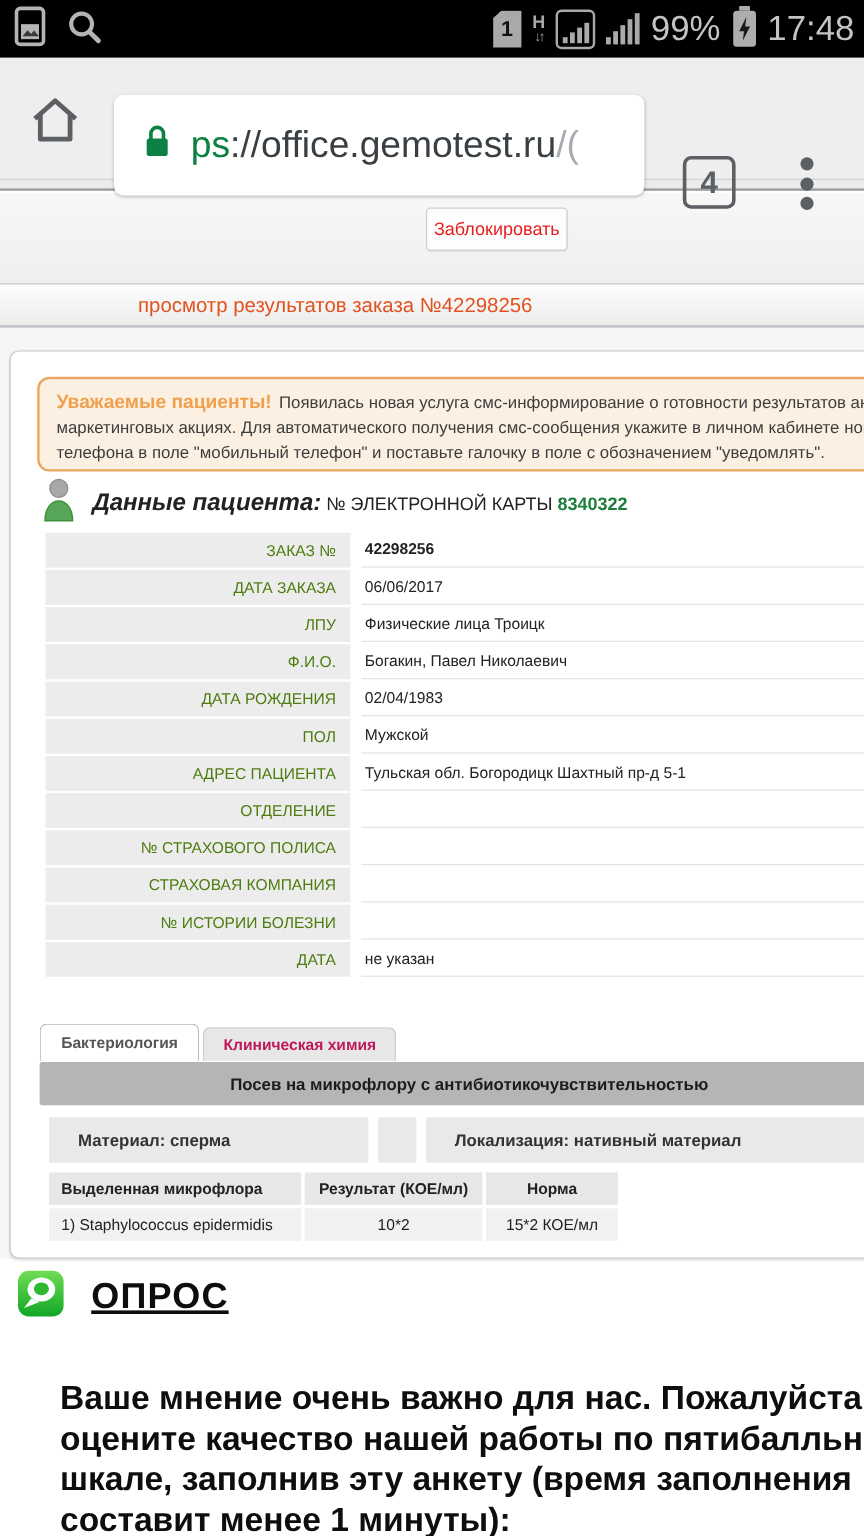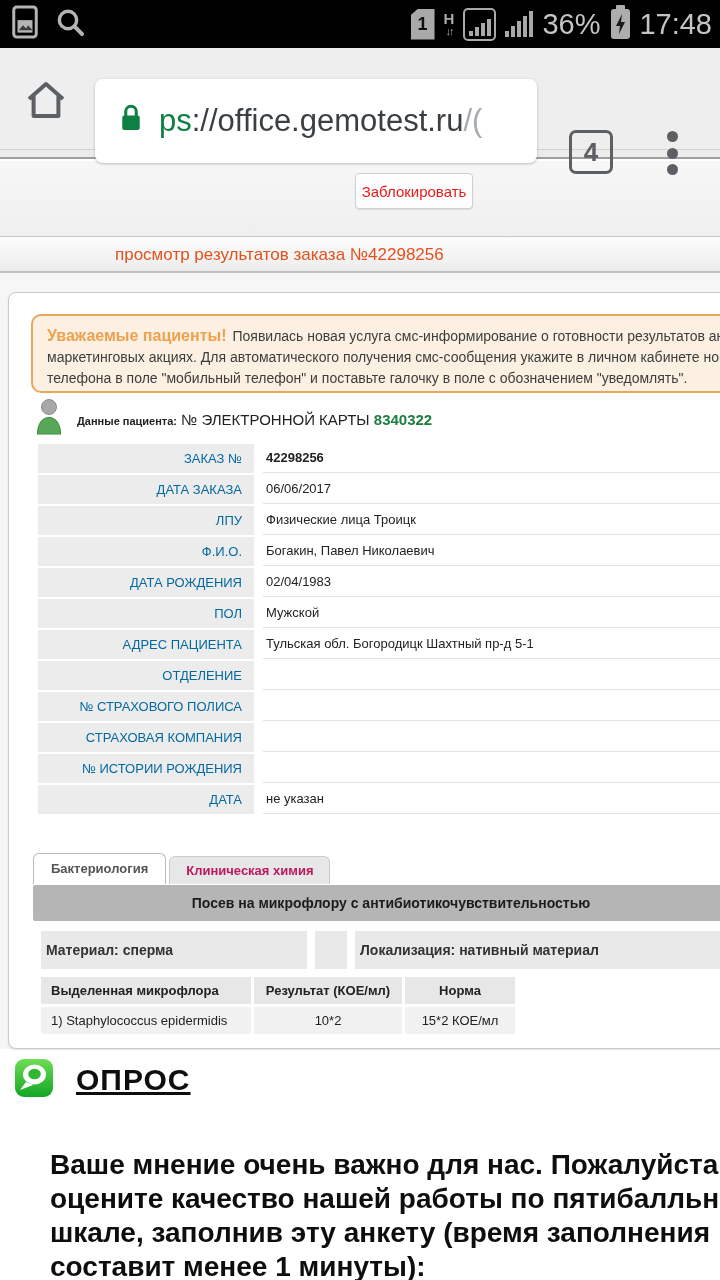--- a/index.html
+++ b/index.html
@@ -61,42 +61,42 @@
   
   .panel{position:absolute;left:8px;top:292px;width:772px;height:757px;background:#fff;
     border:1px solid #c9c9c9;border-radius:8px;box-shadow:0 1px 2px rgba(0,0,0,.10);}
   .notice{position:absolute;left:22px;top:21px;width:742px;height:79px;background:var(--notice_bg);
     border:2px solid var(--notice_border);border-radius:10px;padding:9px 0 0 14px;overflow:visible;}
   .notice .nline{white-space:nowrap;font-size:14px;color:#3d3d3d;line-height:21px;}
   .notice .nhead{color:var(--notice_heading);font-weight:bold;font-size:16px;margin-right:6px;}
 
   .phead{position:absolute;left:24px;top:106px;height:40px;display:flex;align-items:center;}
   .phead .txt{margin-left:12px;font-size:15px;color:#222;white-space:nowrap;}
-  .phead b{font-size:11px;}
+  .phead b{font-size:20px;font-style:italic;}
   .phead .cardnum{color:var(--card_green);font-weight:bold;}
 
   .ptable{position:absolute;left:29px;top:151px;width:740px;}
   .prow{display:flex;height:29px;margin-bottom:2px;}
-  .prow .lab{width:216px;background:var(--cell_gray);color:#0369a1;font-size:13px;line-height:29px;
+  .prow .lab{width:254px;background:var(--cell_gray);color:#4d7c0f;font-size:13px;line-height:29px;
     text-align:right;padding-right:12px;}
   .prow .val{flex:1;margin-left:9px;font-size:13px;color:#222;line-height:28px;padding-left:3px;
     border-bottom:1px solid #e3e3e3;background:#fff;}
   .prow.b .val{font-weight:bold;}
 
   .tabs{position:absolute;left:24px;top:560px;height:31px;display:flex;align-items:flex-end;}
   .tab{font-size:13px;font-weight:bold;border-radius:6px 6px 0 0;}
   .tab.active{background:#fff;color:#555;border:1px solid #bbb;border-bottom:none;height:31px;
     line-height:30px;padding:0 17px;position:relative;z-index:2;}
   .tab.inactive{background:var(--tab_inactive_bg);color:#be185d;border:1px solid #ccc;border-bottom:none;
     height:28px;line-height:27px;padding:0 16px;margin-left:3px;}
   .graybar{position:absolute;left:24px;top:592px;width:716px;height:36px;background:var(--bar_gray);
     color:#1c1c1c;font-weight:bold;font-size:14px;text-align:center;line-height:36px;border-radius:2px;}
 
   .mcell{position:absolute;top:638px;height:38px;background:#e9e9e9;font-size:14px;font-weight:bold;
-    color:#333;line-height:38px;padding-left:5px;}
+    color:#333;line-height:38px;padding-left:24px;}
   .mcell.c1{left:32px;width:266px;}
   .mcell.c2{left:306px;width:32px;padding:0;}
   .mcell.c3{left:346px;width:394px;}
 
   .rth,.rtd{position:absolute;height:27px;font-size:13px;line-height:27px;color:#222;}
   .rth{top:684px;background:#e7e7e7;font-weight:bold;}
   .rtd{top:714px;background:#f1f1f1;}
   .cA{left:32px;width:210px;padding-left:10px;}
   .cB{left:245px;width:148px;text-align:center;}
   .cC{left:396px;width:110px;text-align:center;}
@@ -138,21 +138,21 @@
         <i style="height:13px"></i>
         <i style="height:17px"></i>
     </span>
     <span class="bars">
       <i style="height:6px"></i>
         <i style="height:11px"></i>
         <i style="height:16px"></i>
         <i style="height:21px"></i>
         <i style="height:26px"></i>
     </span>
-    <span class="sb-text">36%</span>
+    <span class="sb-text">99%</span>
     <span class="batt">
       <svg width="19" height="30" viewBox="0 0 19 30">
           <polygon points="11,5 5,17 9,17 8,25 14,13 10,13" fill="#1a1a1a"></polygon>
         </svg>
     </span>
     <span class="sb-text">17:48</span>
   </div>
 </div>
 
 <div class="chrome">
@@ -239,21 +239,21 @@
       </div>
     <div class="prow">
         <div class="lab">№ СТРАХОВОГО ПОЛИСА</div>
         <div class="val"></div>
       </div>
     <div class="prow">
         <div class="lab">СТРАХОВАЯ КОМПАНИЯ</div>
         <div class="val"></div>
       </div>
     <div class="prow">
-        <div class="lab">№ ИСТОРИИ РОЖДЕНИЯ</div>
+        <div class="lab">№ ИСТОРИИ БОЛЕЗНИ</div>
         <div class="val"></div>
       </div>
     <div class="prow">
         <div class="lab">ДАТА</div>
         <div class="val">не указан</div>
       </div>
   </div>
 
   <div class="tabs">
     <div class="tab active">Бактериология</div>

